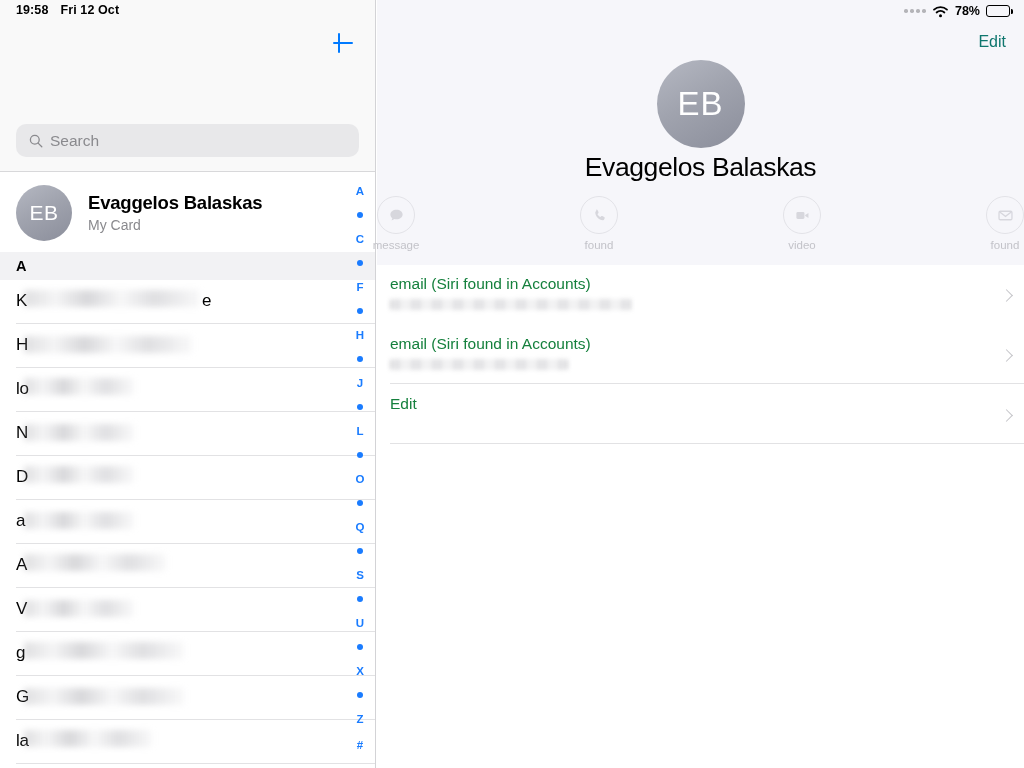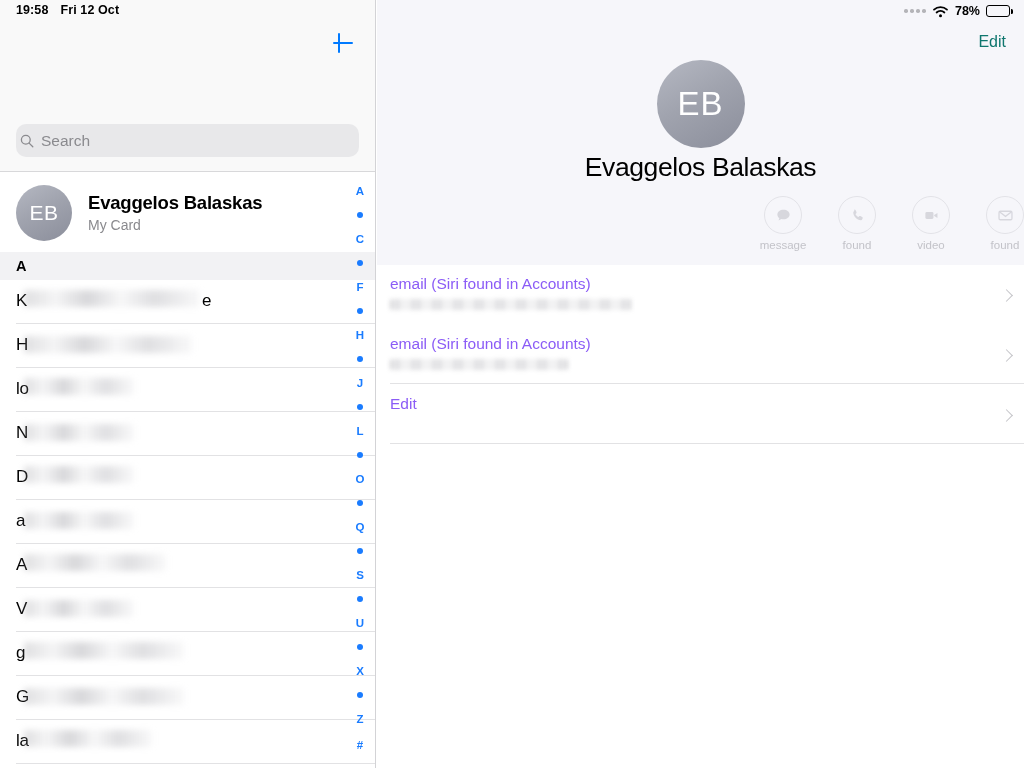--- a/index.html
+++ b/index.html
@@ -36,21 +36,21 @@
   .add-button::before { left:4px; top:13px; width:20px; height:2.2px; }
   .add-button::after  { left:8.9px; top:4px; width:2.2px; height:20px; }
 
   .sidebar-title {
     position:absolute; left:16px; top:73px;
     font-size:31px; font-weight:bold; letter-spacing:-0.5px; color:#000;
   }
   .search-field {
     position:absolute; left:16px; top:124px; width:343px; height:33px;
     background:#e8e8ea; border-radius:10px;
-    display:flex; align-items:center; padding-left:4px; gap:7px; cursor:text;
+    display:flex; align-items:center; padding-left:13px; gap:7px; cursor:text;
   }
   .search-placeholder { font-size:15.5px; color:#8a8a8e; }
 
   
   .mycard {
     position:absolute; left:0; top:173px; width:375px; height:79px;
     background:#fff; display:flex; align-items:center; cursor:pointer;
   }
   .avatar {
     width:56px; height:56px; border-radius:50%; margin-left:16px;
@@ -133,32 +133,32 @@
     background:linear-gradient(150deg,#b5b8c2 0%,#a0a3ae 45%,#8b8e9b 100%);
     display:flex; align-items:center; justify-content:center;
     color:#fff; font-size:33px; letter-spacing:1px;
   }
   .detail-name {
     position:absolute; left:0; top:152px; width:647px; text-align:center;
     font-size:26.5px; letter-spacing:-0.4px; color:#000;
   }
   .actions {
     position:absolute; left:0; top:196px; width:647px;
-    display:flex; justify-content:flex-end; gap:36px;
+    display:flex; justify-content:space-between; gap:36px;
   }
   .action { width:38px; display:flex; flex-direction:column; align-items:center; cursor:default; }
   .action-circle {
     width:38px; height:38px; border-radius:50%; border:1px solid #e3e3e8;
     display:flex; align-items:center; justify-content:center; background:#f6f6fa;
   }
   .action-label { margin-top:5px; font-size:11.5px; color:#c3c3c9; }
 
   
   .detail-row { position:absolute; left:0; width:647px; cursor:pointer; }
-  .detail-label { position:absolute; left:13px; font-size:15.5px; color:#8b5cf6; }
+  .detail-label { position:absolute; left:13px; font-size:15.5px; color:#15803d; }
   .detail-blur {
     position:absolute; left:13px; height:11px; border-radius:2px;
     background:repeating-linear-gradient(90deg,
       rgba(120,120,130,.40) 0px, rgba(120,120,130,.40) 1.6px,
       rgba(255,255,255,0) 1.6px, rgba(255,255,255,0) 4.2px);
     filter:blur(1.9px);
   }
   .chev {
     position:absolute; right:13px; width:9px; height:9px;
     border-right:1.9px solid #c4c4c8; border-top:1.9px solid #c4c4c8;

